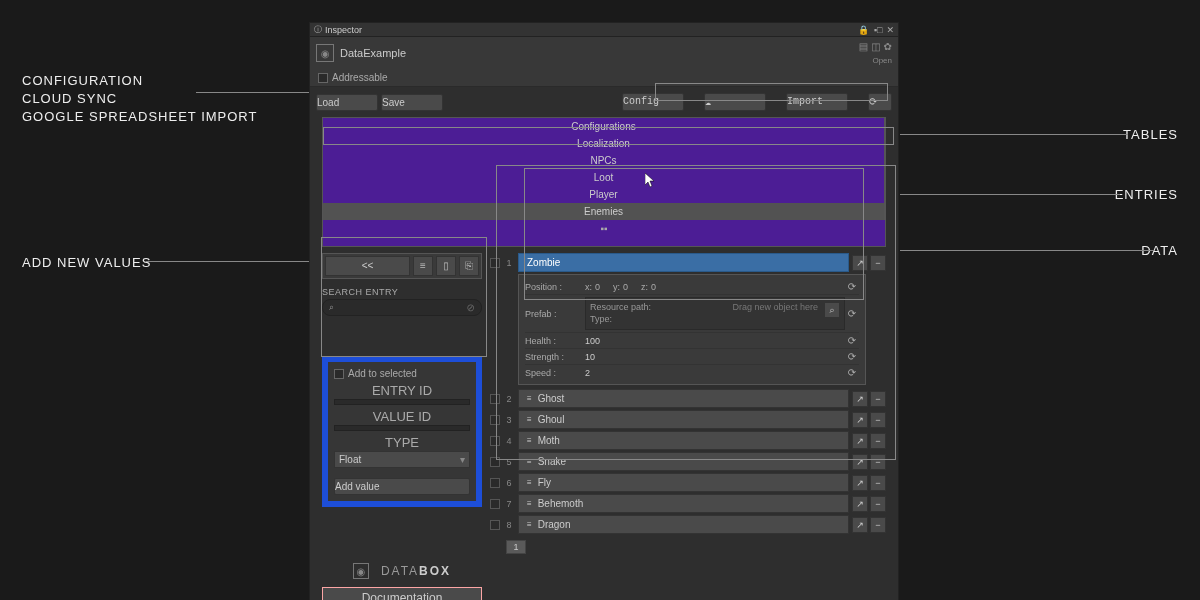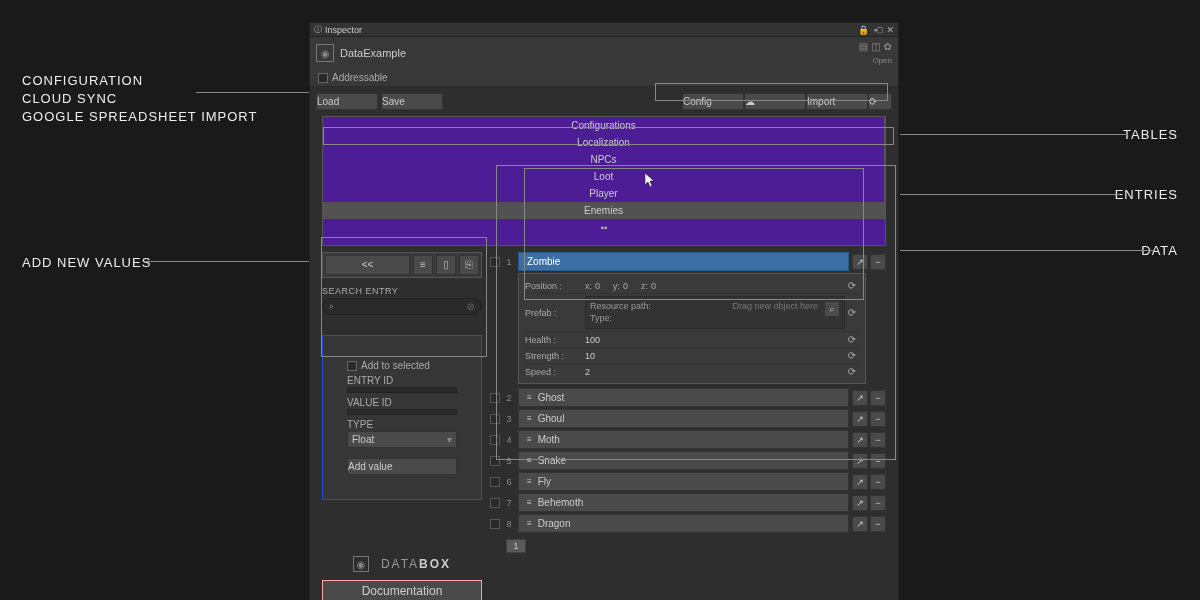--- a/index.html
+++ b/index.html
@@ -34,22 +34,22 @@
 .tab.mini { flex:0 0 26px; color:#aaa; }
 .main-split { display:flex; padding:6px 6px 10px; gap:8px; }
 .left-col { width:160px; }
 .nav-row { display:flex; gap:3px; margin-bottom:8px; border:1px solid #555; padding:2px; background:#3a3a3a; }
 .nav-btn { flex:1; background:#4a4a4a; border:1px solid #333; text-align:center; padding:3px; color:#ccc; cursor:pointer; }
 .nav-icon { width:20px; background:#4a4a4a; border:1px solid #333; text-align:center; padding:3px; color:#bbb; cursor:pointer; font-size:10px; }
 .section-label { font-size:9px; color:#aaa; letter-spacing:0.5px; margin:4px 0 2px; }
 .search-box { width:100%; background:#2a2a2a; border:1px solid #222; border-radius:8px; padding:2px 6px; color:#999; display:flex; align-items:center; }
 .search-box .mag { font-size:9px; margin-right:4px;}
 .search-box .clear { margin-left:auto; color:#666; }
-.add-panel { border:1px solid #1d4ed8; padding:24px; margin-top:20px; background:#363636; }
-.field-label { font-size:10px; color:#aaa; margin:4px 0 1px; }
+.add-panel { border:6px solid #1d4ed8; padding:6px; margin-top:40px; background:#363636; }
+.field-label { font-size:13px; color:#aaa; margin:4px 0 1px;text-align:center; }
 .input { width:100%; background:#2a2a2a; border:1px solid #222; padding:2px 4px; color:#ccc; font-size:10px; }
 .select { width:100%; background:#4a4a4a; border:1px solid #333; padding:2px 4px; color:#ccc; font-size:10px; position:relative; }
 .select::after { content:'▾'; position:absolute; right:4px; color:#888; }
 .addval-btn { width:100%; margin-top:10px; }
 .footer { position:absolute; bottom:6px; left:8px; right:8px; }
 .brand { display:flex; align-items:center; justify-content:center; gap:6px; padding:8px 0; }
 .brand-text { font-size:12px; letter-spacing:2px; color:#999; }
 .brand-text b { color:#ccc; }
 .doc-btn { width:100%; background:#4a4a4a; border:1px solid #fca5a5; padding:3px; text-align:center; font-size:12px; color:#ccc; }
 .right-col { flex:1; }
@@ -128,21 +128,21 @@
     <span class="chk"></span>
     <span>Addressable</span>
   </div>
   <div class="darkbody">
     <div class="toolbar">
       <div style="display:flex; gap:3px;">
         <div class="btn wide">Load</div>
         <div class="btn wide">Save</div>
       </div>
       <div class="sep"></div>
-      <div style="display:flex; gap:0;">
+      <div style="display:flex; gap:20px;font-family:Liberation Mono, monospace;">
         <div class="btn wide">Config</div>
         <div class="btn wide">☁</div>
         <div class="btn wide">Import</div>
         <div class="btn small">⟳</div>
       </div>
     </div>
     <div class="tabs">
       <div class="tab">Configurations</div>
       <div class="tab">Localization</div>
       <div class="tab">NPCs</div>

